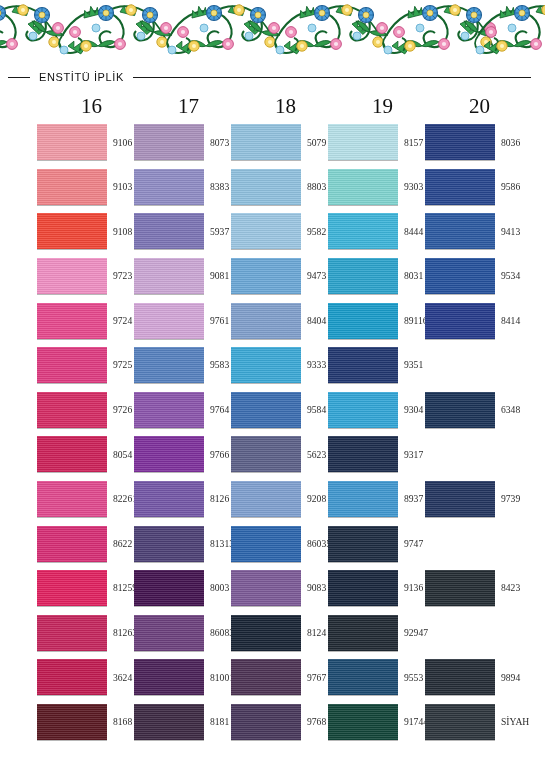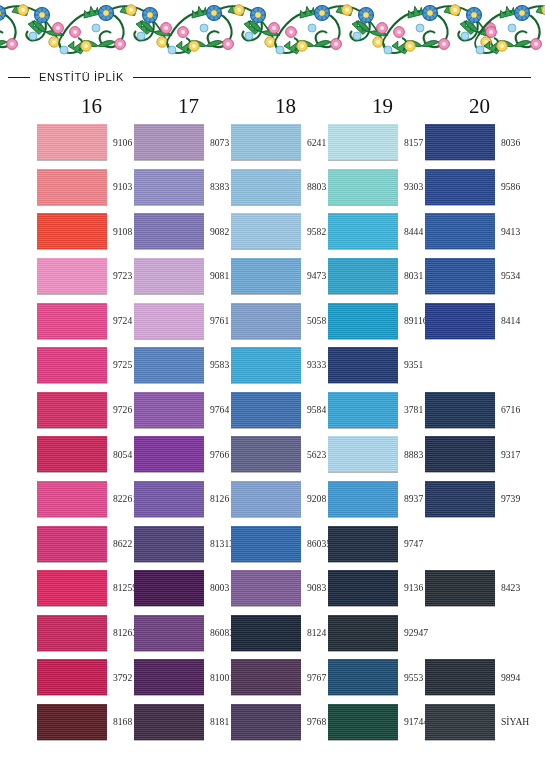--- a/index.html
+++ b/index.html
@@ -230,21 +230,21 @@
         <div class="cell">
           <div class="swatch" style="background: rgb(240, 154, 166);"></div>
           <div class="code">9106</div>
         </div>
         <div class="cell">
           <div class="swatch" style="background: rgb(169, 144, 187);"></div>
           <div class="code">8073</div>
         </div>
         <div class="cell">
           <div class="swatch" style="background: rgb(146, 193, 222);"></div>
-          <div class="code">6241</div>
+          <div class="code">5079</div>
         </div>
         <div class="cell">
           <div class="swatch" style="background: rgb(182, 224, 232);"></div>
           <div class="code">8157</div>
         </div>
         <div class="cell">
           <div class="swatch" style="background: rgb(35, 58, 126);"></div>
           <div class="code">8036</div>
         </div>
       </div>
@@ -270,21 +270,21 @@
           <div class="code">9586</div>
         </div>
       </div>
       <div class="swatch-row">
         <div class="cell">
           <div class="swatch" style="background: rgb(240, 69, 53);"></div>
           <div class="code">9108</div>
         </div>
         <div class="cell">
           <div class="swatch" style="background: rgb(123, 115, 180);"></div>
-          <div class="code">9082</div>
+          <div class="code">5937</div>
         </div>
         <div class="cell">
           <div class="swatch" style="background: rgb(155, 198, 226);"></div>
           <div class="code">9582</div>
         </div>
         <div class="cell">
           <div class="swatch" style="background: rgb(60, 180, 217);"></div>
           <div class="code">8444</div>
         </div>
         <div class="cell">
@@ -318,21 +318,21 @@
         <div class="cell">
           <div class="swatch" style="background: rgb(230, 71, 140);"></div>
           <div class="code">9724</div>
         </div>
         <div class="cell">
           <div class="swatch" style="background: rgb(210, 165, 215);"></div>
           <div class="code">9761</div>
         </div>
         <div class="cell">
           <div class="swatch" style="background: rgb(127, 158, 203);"></div>
-          <div class="code">5058</div>
+          <div class="code">8404</div>
         </div>
         <div class="cell">
           <div class="swatch" style="background: rgb(24, 155, 201);"></div>
           <div class="code">89116</div>
         </div>
         <div class="cell">
           <div class="swatch" style="background: rgb(37, 57, 138);"></div>
           <div class="code">8414</div>
         </div>
       </div>
@@ -362,45 +362,41 @@
         <div class="cell">
           <div class="swatch" style="background: rgb(138, 84, 171);"></div>
           <div class="code">9764</div>
         </div>
         <div class="cell">
           <div class="swatch" style="background: rgb(58, 108, 176);"></div>
           <div class="code">9584</div>
         </div>
         <div class="cell">
           <div class="swatch" style="background: rgb(49, 165, 214);"></div>
-          <div class="code">3781</div>
+          <div class="code">9304</div>
         </div>
         <div class="cell">
           <div class="swatch" style="background: rgb(26, 50, 86);"></div>
-          <div class="code">6716</div>
+          <div class="code">6348</div>
         </div>
       </div>
       <div class="swatch-row">
         <div class="cell">
           <div class="swatch" style="background: rgb(204, 32, 88);"></div>
           <div class="code">8054</div>
         </div>
         <div class="cell">
           <div class="swatch" style="background: rgb(125, 47, 155);"></div>
           <div class="code">9766</div>
         </div>
         <div class="cell">
           <div class="swatch" style="background: rgb(91, 95, 135);"></div>
           <div class="code">5623</div>
         </div>
         <div class="cell">
-          <div class="swatch" style="background: rgb(169, 214, 236);"></div>
-          <div class="code">8883</div>
-        </div>
-        <div class="cell">
           <div class="swatch" style="background: rgb(28, 44, 76);"></div>
           <div class="code">9317</div>
         </div>
       </div>
       <div class="swatch-row">
         <div class="cell">
           <div class="swatch" style="background: rgb(224, 72, 141);"></div>
           <div class="code">82261</div>
         </div>
         <div class="cell">
@@ -474,21 +470,21 @@
           <div class="code">8124</div>
         </div>
         <div class="cell">
           <div class="swatch" style="background: rgb(31, 40, 50);"></div>
           <div class="code">92947</div>
         </div>
       </div>
       <div class="swatch-row">
         <div class="cell">
           <div class="swatch" style="background: rgb(192, 26, 80);"></div>
-          <div class="code">3792</div>
+          <div class="code">3624</div>
         </div>
         <div class="cell">
           <div class="swatch" style="background: rgb(74, 32, 87);"></div>
           <div class="code">81001</div>
         </div>
         <div class="cell">
           <div class="swatch" style="background: rgb(76, 50, 83);"></div>
           <div class="code">9767</div>
         </div>
         <div class="cell">

